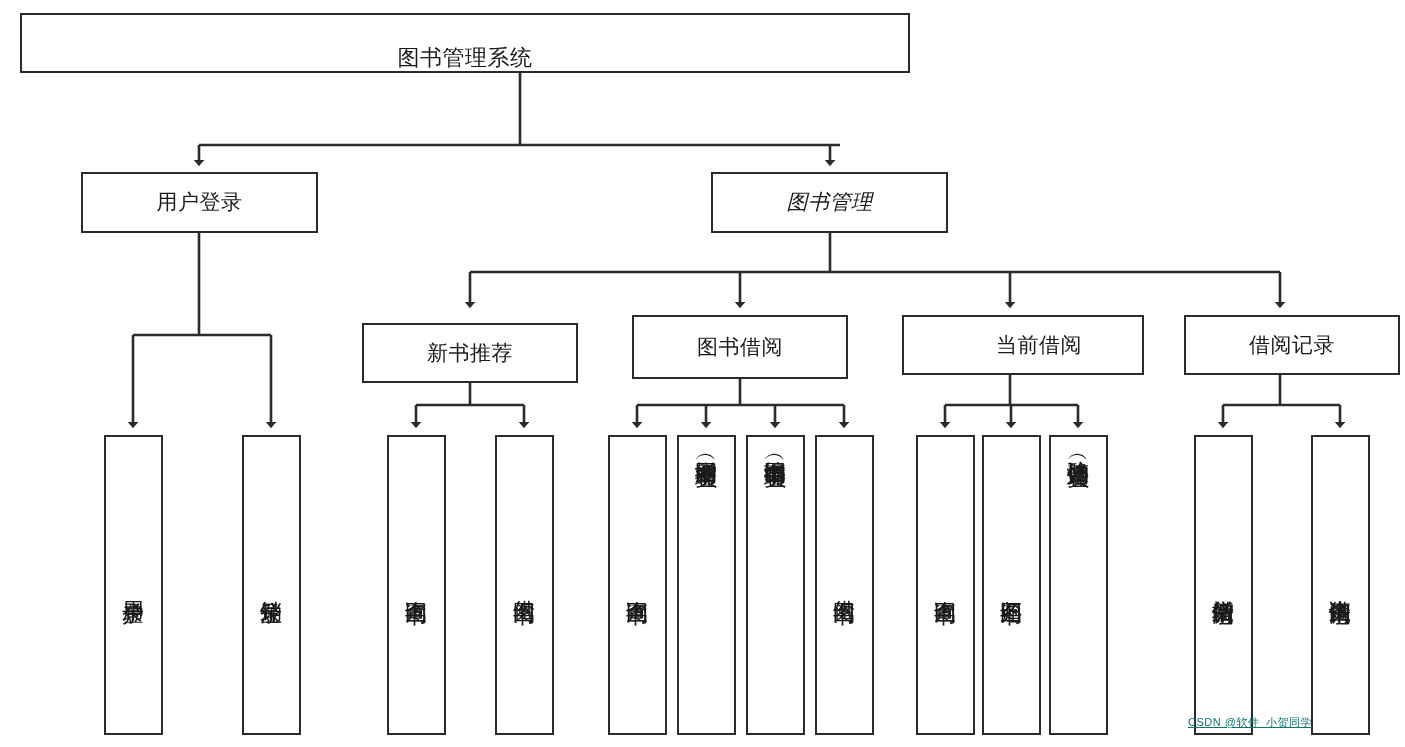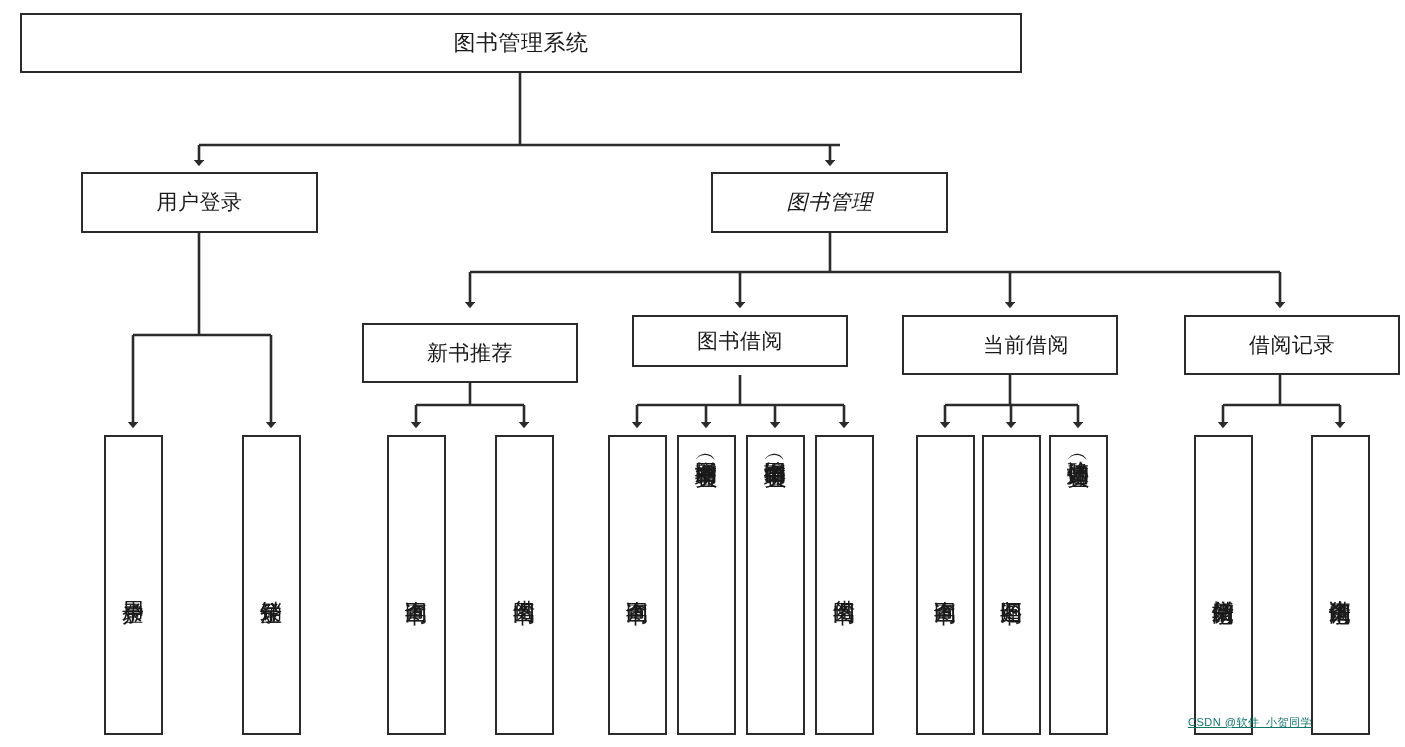--- a/index.html
+++ b/index.html
@@ -126,38 +126,38 @@
       <path d="M1011,405 L1011,425" marker-end="url(#arrow)"></path>
       <path d="M1078,405 L1078,425" marker-end="url(#arrow)"></path>
 
       <path d="M1280,375 L1280,405"></path>
       <path d="M1223,405 L1340,405"></path>
       <path d="M1223,405 L1223,425" marker-end="url(#arrow)"></path>
       <path d="M1340,405 L1340,425" marker-end="url(#arrow)"></path>
     </g>
   </svg>
 
-  <div class="node root horizontal" style="left:20px; top:13px; width:1002px; height:60px;">
+  <div class="node root horizontal" style="left:20px; top:13px; width:890px; height:60px;align-items:flex-end;">
     <span class="node-label">图书管理系统</span>
   </div>
 
   <div class="node horizontal" style="left:81px; top:172px; width:237px; height:61px;">
     <span class="node-label">用户登录</span>
   </div>
   <div class="node horizontal" style="left:711px; top:172px; width:237px; height:61px;font-style:italic;">
     <span class="node-label">图书管理</span>
   </div>
 
   <div class="node horizontal" style="left:362px; top:323px; width:216px; height:60px;">
     <span class="node-label">新书推荐</span>
   </div>
-  <div class="node horizontal" style="left:632px; top:315px; width:216px; height:52px;">
+  <div class="node horizontal" style="left:632px; top:315px; width:216px; height:64px;">
     <span class="node-label">图书借阅</span>
   </div>
-  <div class="node horizontal" style="left:902px; top:315px; width:216px; height:60px;padding-left:32px;">
+  <div class="node horizontal" style="left:902px; top:315px; width:242px; height:60px;padding-left:32px;">
     <span class="node-label">当前借阅</span>
   </div>
   <div class="node horizontal" style="left:1172px; top:315px; width:216px; height:60px;margin-left:12px;">
     <span class="node-label">借阅记录</span>
   </div>
 
   <div class="node vertical centered" style="left:104px; top:435px; width:59px; height:300px;">
     <span class="node-label">用户登录</span>
   </div>
   <div class="node vertical centered" style="left:242px; top:435px; width:59px; height:300px;">

